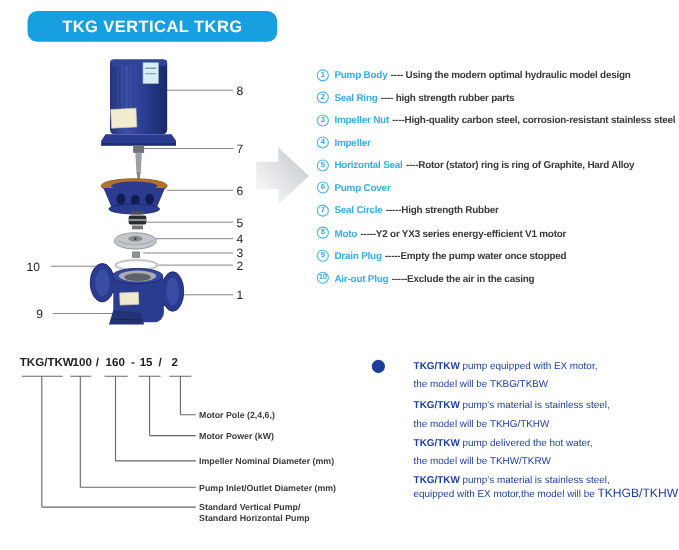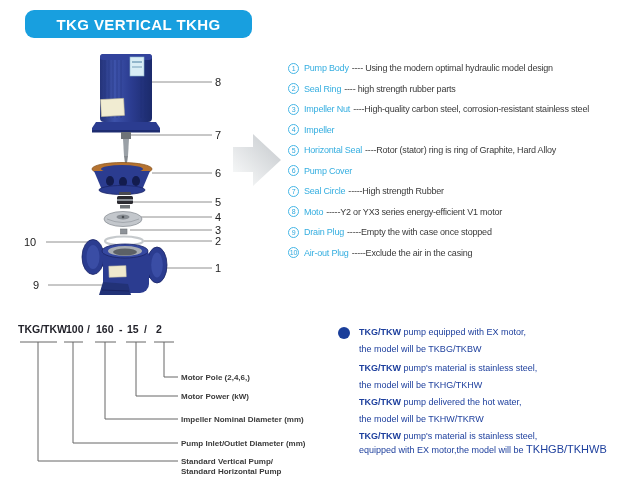--- a/index.html
+++ b/index.html
@@ -14,21 +14,21 @@
     display:flex;align-items:center;justify-content:center;
   }
   .header-badge span{
     color:#ffffff;font-weight:bold;font-size:15px;letter-spacing:.4px;
   }
   
   .diagram{position:absolute;left:0;top:0;}
   .diagram text{font-family:"Liberation Sans", sans-serif;font-size:11px;fill:#222222;}
   
   .parts{
-    position:absolute;left:288px;top:58px;margin:0;padding:0;list-style:none;width:329px;
+    position:absolute;left:288px;top:58px;margin:0;padding:0;list-style:none;width:329px;font-weight:bold;
   }
   .parts li{
     height:20.5px;display:flex;align-items:center;white-space:nowrap;
     font-size:9px;letter-spacing:-0.2px;color:#3a3a3a;
   }
   .parts .num{
     flex:none;display:flex;align-items:center;justify-content:center;
     width:11px;height:11px;border:1px solid #45b6e6;border-radius:50%;
     color:#2fa8dd;font-size:7px;margin-right:5px;box-sizing:border-box;
   }
@@ -38,34 +38,34 @@
   .modelcode{position:absolute;left:10px;top:315px;}
   .modelcode text{font-family:"Liberation Sans", sans-serif;font-weight:bold;}
   .modelcode .code{font-size:10.5px;fill:#23232b;}
   .modelcode .lbl{font-size:8px;fill:#3b3b3b;}
   
   .notes{position:absolute;left:338px;top:324px;width:275px;}
   .bullet{
     position:absolute;left:0;top:3px;width:12px;height:12px;border-radius:50%;
     background:#1a3e9a;
   }
-  .notes-text{margin-left:21px;color:#1d3f9d;font-size:9px;}
+  .notes-text{margin-left:38px;color:#1d3f9d;font-size:9px;}
   .nline{height:17px;line-height:17px;white-space:nowrap;}
   .nline.gap{margin-top:2px;}
   .nline.tight{height:13px;line-height:13px;}
   .nline b{font-weight:bold;}
   .nline .big{font-size:11px;font-weight:normal;}
 </style>
 </head>
 <body>
 
 <div class="page">
 
   <div class="header-badge">
-    <span>TKG VERTICAL TKHG</span>
+    <span>TKG VERTICAL TKRG</span>
   </div>
 
   <svg class="diagram" width="290" height="310" viewBox="0 0 290 310">
     <defs>
       <linearGradient id="mblue" x1="0" y1="0" x2="1" y2="0">
         <stop offset="0" stop-color="#243379"></stop>
         <stop offset="0.28" stop-color="#3d52aa"></stop>
         <stop offset="0.6" stop-color="#2b3c90"></stop>
         <stop offset="1" stop-color="#1b2a6b"></stop>
       </linearGradient>
@@ -208,21 +208,21 @@
         <span class="pdesc">-----High strength Rubber</span>
       </li>
     <li>
         <span class="num">8</span>
         <span class="pname">Moto</span>
         <span class="pdesc">-----Y2 or YX3 series energy-efficient V1 motor</span>
       </li>
     <li>
         <span class="num">9</span>
         <span class="pname">Drain Plug</span>
-        <span class="pdesc">-----Empty the with case once stopped</span>
+        <span class="pdesc">-----Empty the pump water once stopped</span>
       </li>
     <li>
         <span class="num">10</span>
         <span class="pname">Air-out Plug</span>
         <span class="pdesc">-----Exclude the air in the casing</span>
       </li>
   </ul>
 
   <svg class="modelcode" width="310" height="170" viewBox="0 0 310 170">
     <text class="code" x="8" y="18">TKG/TKW</text>

